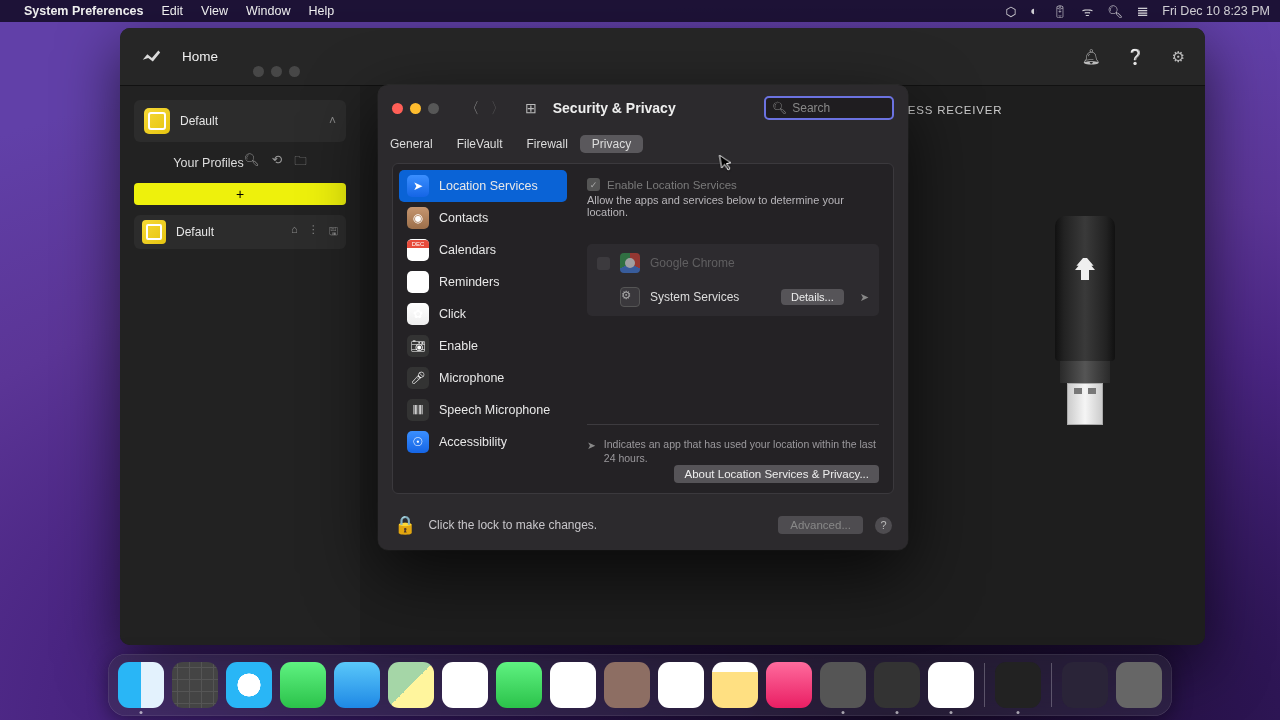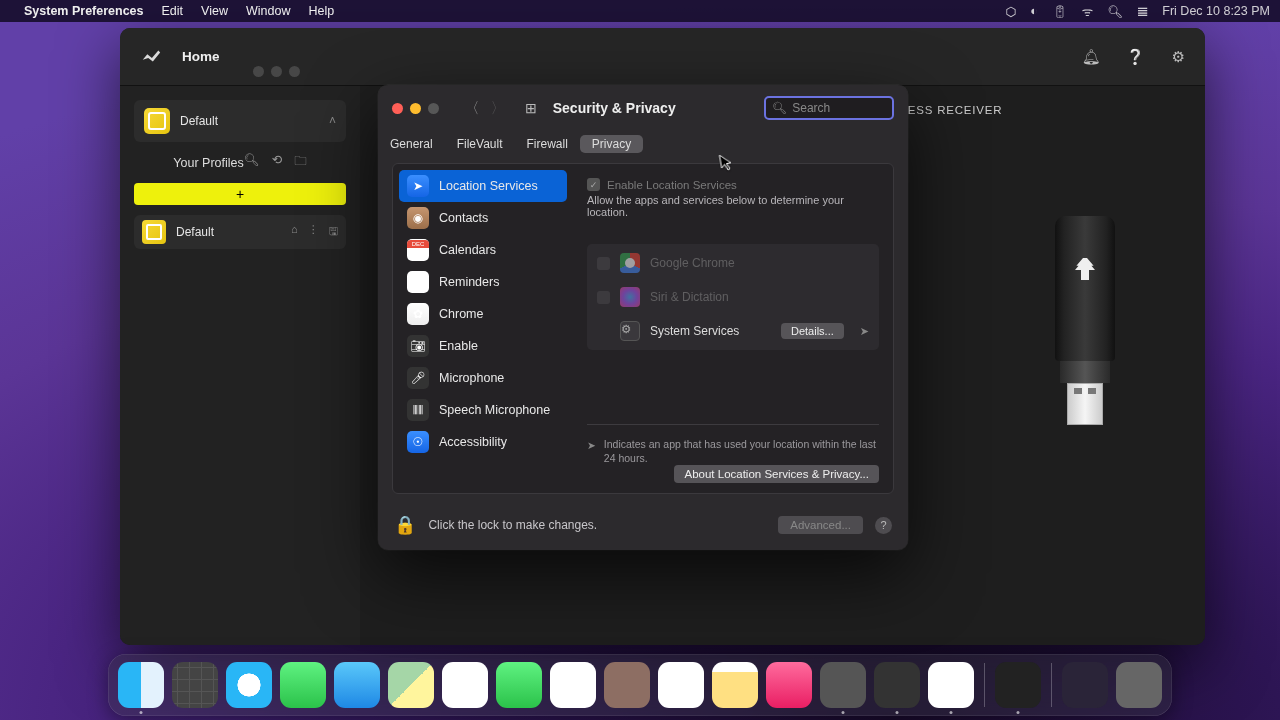--- a/index.html
+++ b/index.html
@@ -14,21 +14,21 @@
 .menubar .bold{font-weight:600}
 .menubar .spacer{flex:1}
 .menubar .ri{margin-left:14px;opacity:.85;font-size:12.5px}
 
 
 .bgapp{position:absolute;left:120px;top:28px;right:75px;bottom:75px;background:#1e1e1e;border-radius:10px;display:flex;flex-direction:column;overflow:hidden;box-shadow:0 20px 60px rgba(0,0,0,.6)}
 .bgapp .titlebar{height:58px;background:#262626;display:flex;align-items:center;padding:0 20px;border-bottom:1px solid #111}
 .bgapp .dots{display:flex;gap:7px;position:absolute;left:133px;top:38px;z-index:2}
 .bgapp .dots span{width:11px;height:11px;border-radius:50%;background:#474747}
 .bgapp .logo{width:22px;height:22px;margin-right:20px;opacity:.9}
-.bgapp .home{font-size:13.5px;font-weight:700;color:#f0f0f0}
+.bgapp .home{font-size:13.5px;font-weight:400;color:#f0f0f0}
 .bgapp .tbright{margin-left:auto;display:flex;gap:26px;color:#bbb;font-size:15px}
 .bgapp .body{flex:1;display:flex}
 .bgapp .side{width:240px;background:#222;padding:14px;display:flex;flex-direction:column;gap:10px}
 .pill{display:flex;align-items:center;background:#2c2c2c;border-radius:6px;padding:8px 10px;gap:10px}
 .pill .sq{width:26px;height:26px;border-radius:5px;background:linear-gradient(135deg,#f7d936,#e5c410);display:flex;align-items:center;justify-content:center}
 .pill .sq::after{content:"";width:14px;height:14px;border:2px solid #fff;border-radius:3px}
 .pill .chev{margin-left:auto;color:#888}
 .srow{display:flex;align-items:center;justify-content:center;color:#ddd;font-size:12.5px}
 .srow .icons{display:flex;gap:12px;color:#999}
 .addbar{height:22px;background:#eef10c;border-radius:4px;display:flex;align-items:center;justify-content:center;color:#000;font-size:14px;font-weight:400}
@@ -247,21 +247,21 @@
       <div class="cat">
           <span class="ic ic-cal"><span class="m">DEC</span>17</span>
           <span>Calendars</span>
         </div>
       <div class="cat">
           <span class="ic ic-rem">☰</span>
           <span>Reminders</span>
         </div>
       <div class="cat">
           <span class="ic ic-pho">✿</span>
-          <span>Chrome</span>
+          <span>Click</span>
         </div>
       <div class="cat">
           <span class="ic ic-cam">📷︎</span>
           <span>Enable</span>
         </div>
       <div class="cat">
           <span class="ic ic-mic">🎤︎</span>
           <span>Microphone</span>
         </div>
       <div class="cat">
@@ -277,25 +277,20 @@
       <div class="chkrow">
         <span class="cbx">✓</span>
         <span>Enable Location Services</span>
       </div>
       <div class="allow">Allow the apps and services below to determine your location.</div>
       <div class="applist">
         <div class="app dim">
           <span class="acb"></span>
           <span class="aic aic-chrome"></span>
           <span class="nm">Google Chrome</span>
-        </div>
-        <div class="app dim">
-          <span class="acb"></span>
-          <span class="aic aic-siri"></span>
-          <span class="nm">Siri &amp; Dictation</span>
         </div>
         <div class="app">
           <span style="width:13px"></span>
           <span class="aic aic-sys">⚙</span>
           <span class="nm">System Services</span>
           <span class="det">Details...</span>
           <span class="arr">➤</span>
         </div>
       </div>
       <div style="flex:1;min-height:8px"></div>

